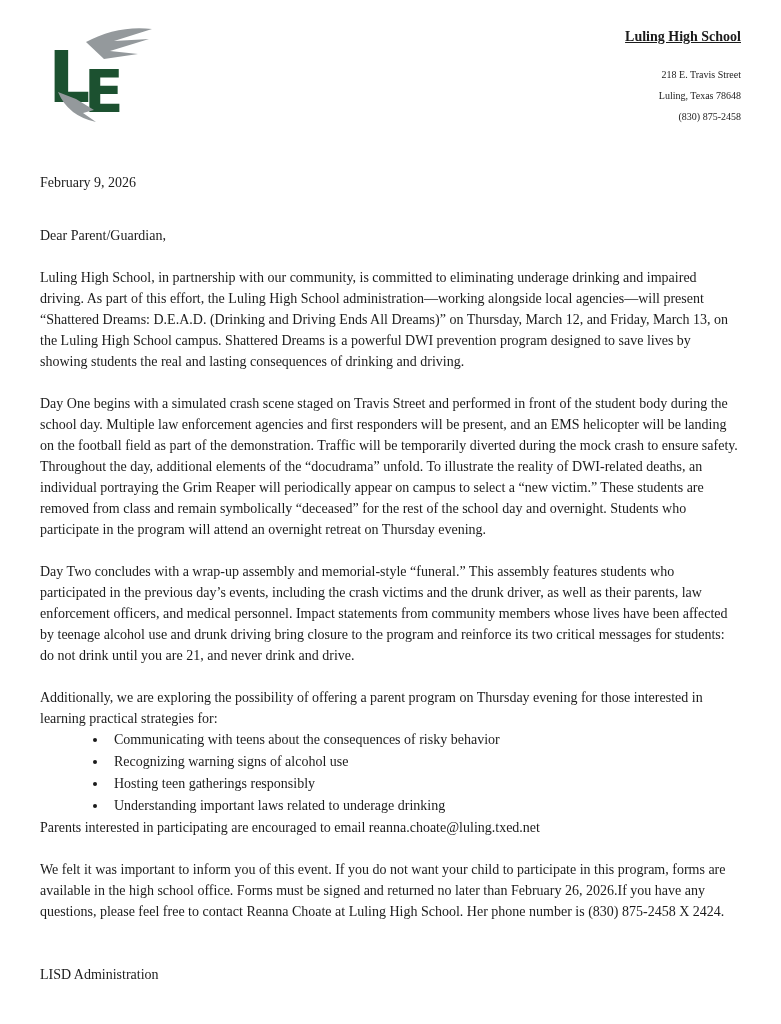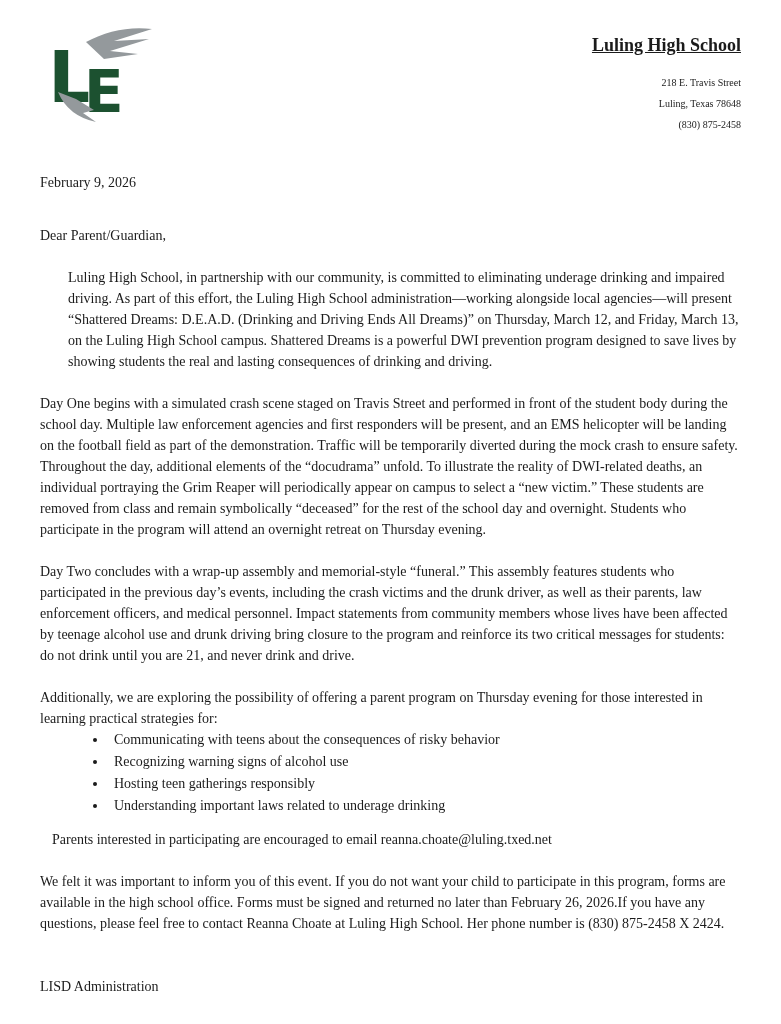--- a/index.html
+++ b/index.html
@@ -20,44 +20,43 @@
   .header {
     display: flex;
     justify-content: space-between;
     align-items: flex-start;
     min-height: 112px;
   }
   .logo-wrap { width: 110px; height: 100px; margin-left: 4px; }
   .header-right { text-align: right; }
   .school-name {
     font-weight: bold;
-    font-size: 18px;
+    font-size: 14px;
     line-height: 22px;
     text-decoration: underline;
-    margin-top: 8px;
   }
   .address-block {
     margin-top: 16px;
     font-size: 10px;
     line-height: 21px;
   }
   .date-line { margin-top: 34px; }
   .salutation { margin-top: 32px; }
   .para { margin: 21px 0 0 0; }
-  .para.first { margin-top: 21px; margin-left: 28px; }
+  .para.first { margin-top: 21px; }
   ul.bullet-list {
     margin: 0;
     padding: 0 0 0 68px;
   }
   ul.bullet-list li {
     list-style: disc;
     padding-left: 6px;
     line-height: 22px;
   }
-  .email-note { margin: 12px; }
+  .email-note { margin: 0; }
   .closing-block { margin-top: 42px; }
   .closing-block div { line-height: 21px; }
 </style>
 </head>
 <body>
 
 <div class="page">
 
   <div class="header">
     <div class="logo-wrap">

